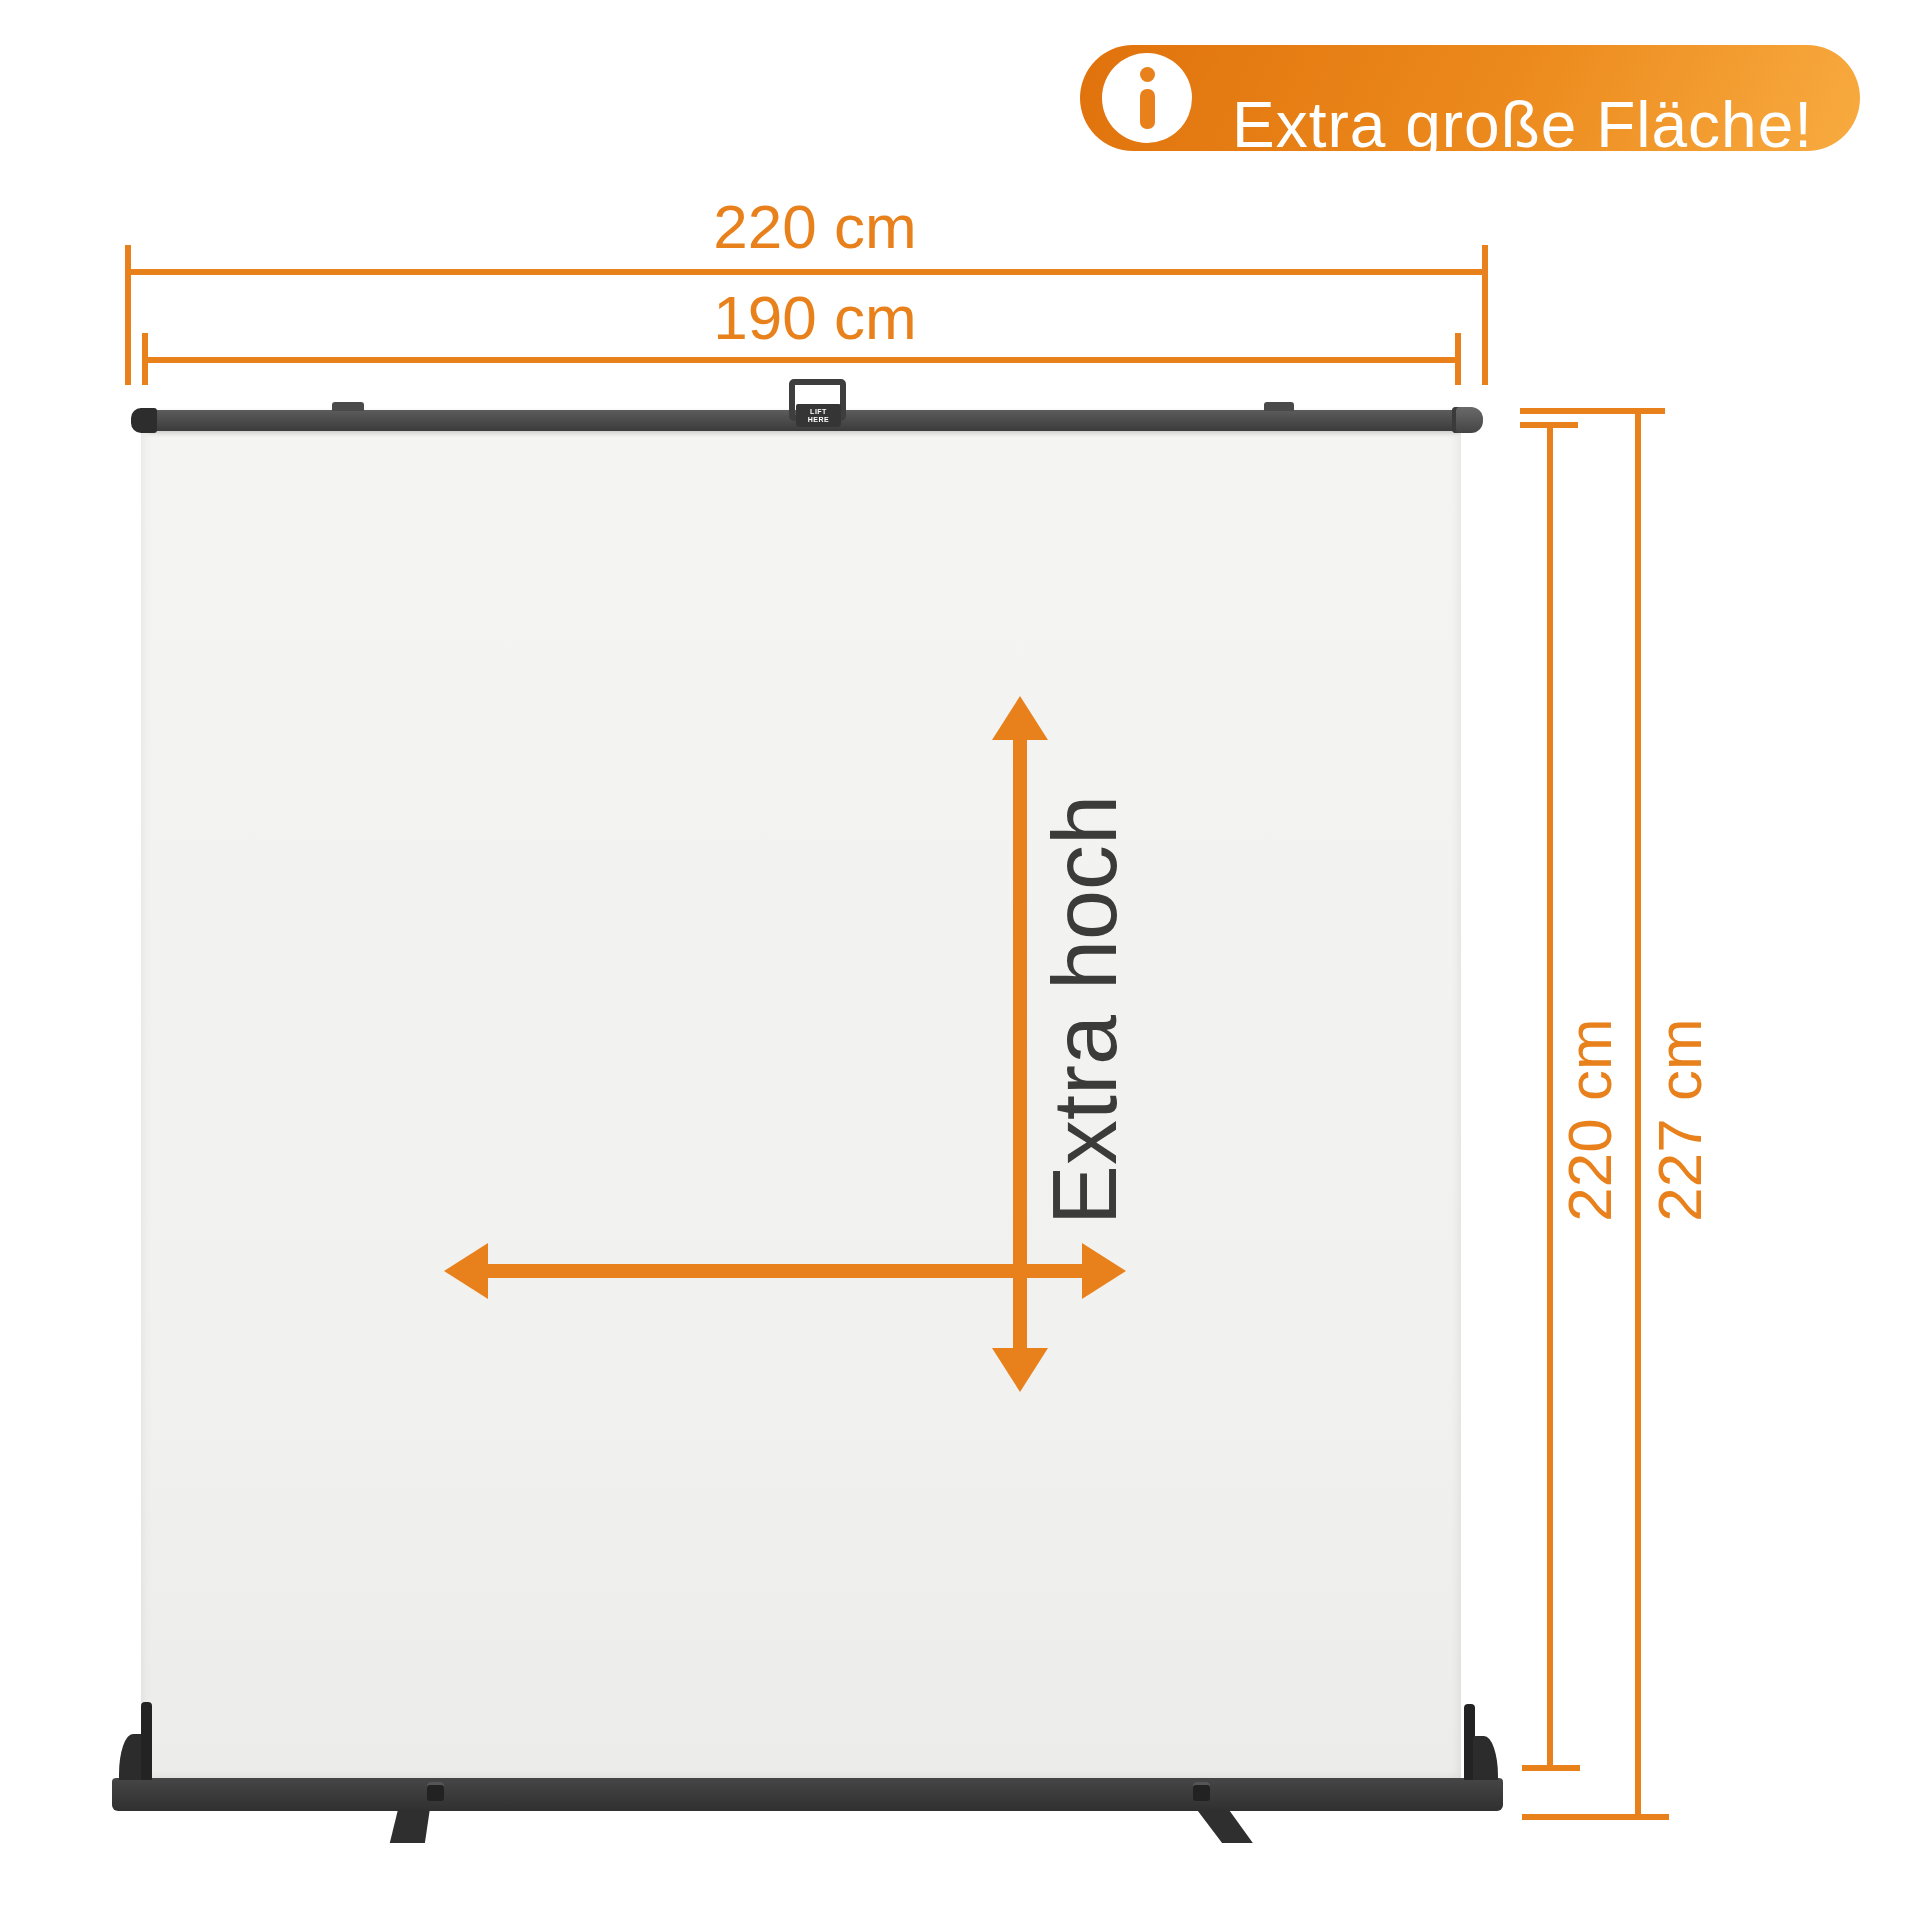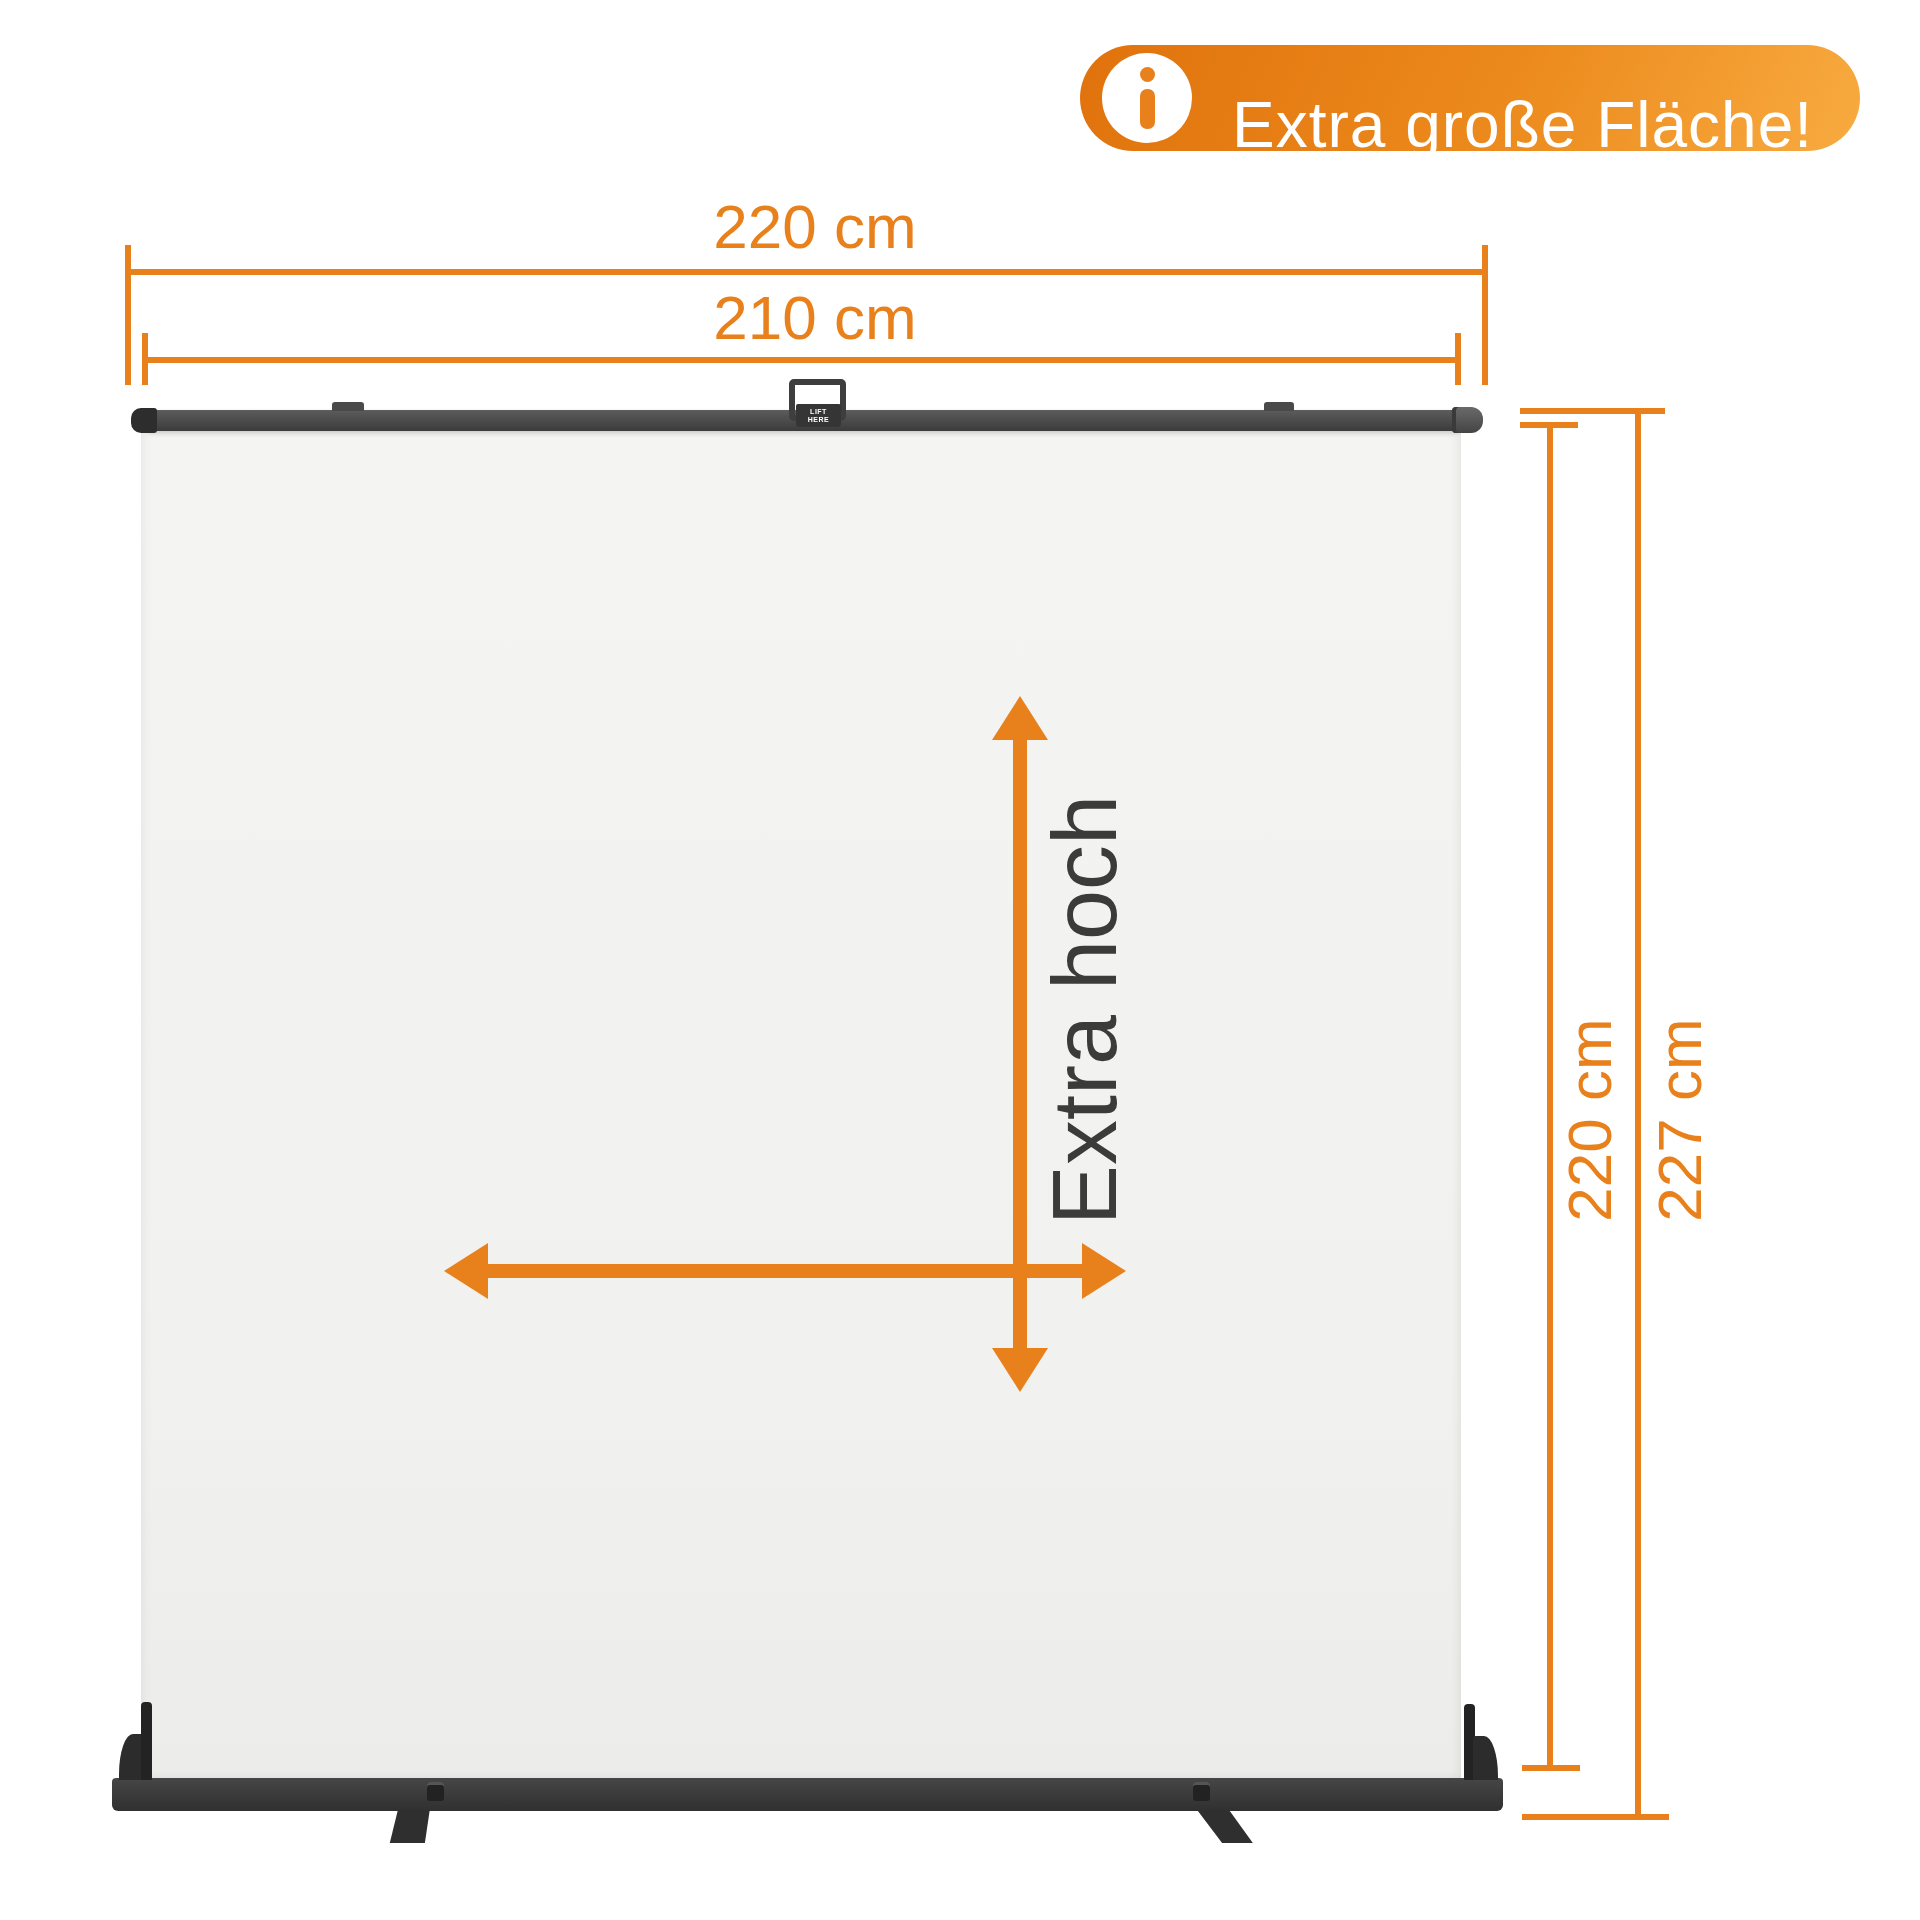--- a/index.html
+++ b/index.html
@@ -98,21 +98,21 @@
   </div>
 
   <div class="dline d220-line"></div>
   <div class="dline d220-tl"></div>
   <div class="dline d220-tr"></div>
   <div class="dim-label d220-label">220 cm</div>
 
   <div class="dline d210-line"></div>
   <div class="dline d210-tl"></div>
   <div class="dline d210-tr"></div>
-  <div class="dim-label d210-label">210 cm</div>
+  <div class="dim-label d210-label">190 cm</div>
 
   <div class="dline dr220-line"></div>
   <div class="dline dr220-tt"></div>
   <div class="dline dr220-tb"></div>
   <div class="dim-label rot dr220-label">220 cm</div>
 
   <div class="dline dr227-line"></div>
   <div class="dline dr227-tt"></div>
   <div class="dline dr227-tb"></div>
   <div class="dim-label rot dr227-label">227 cm</div>

